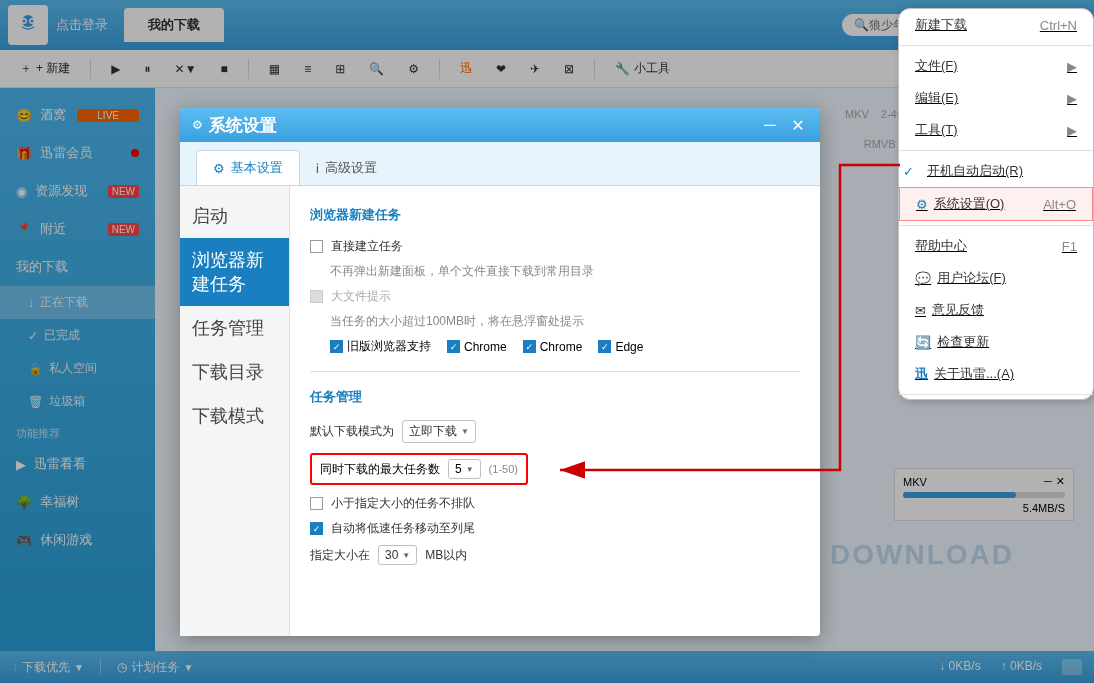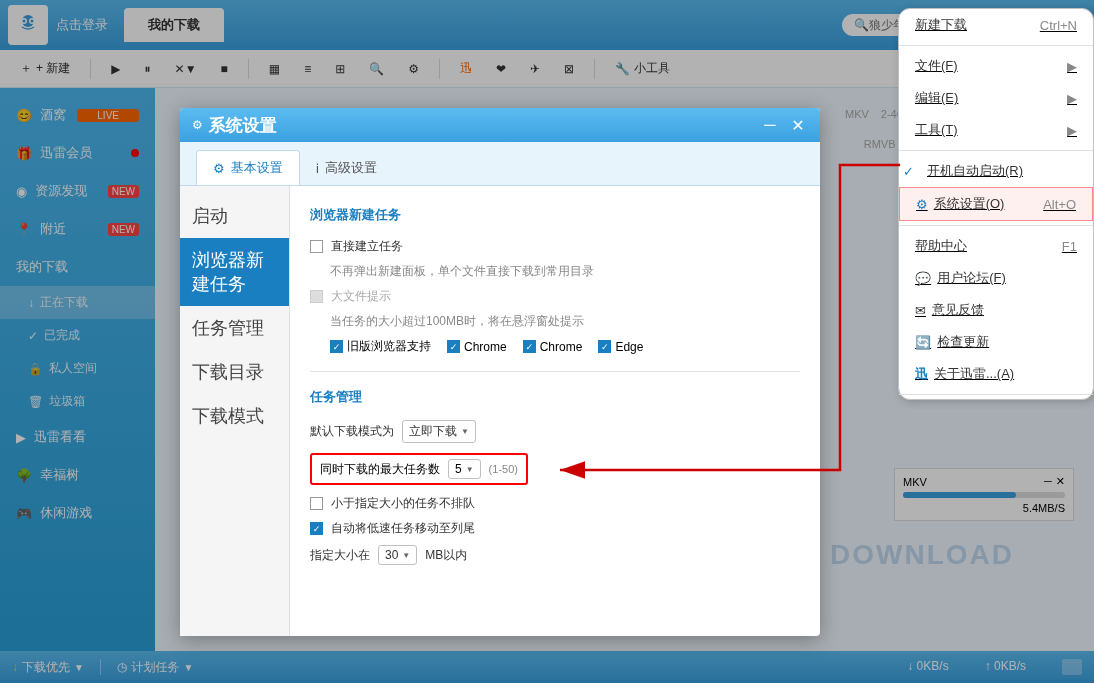--- a/index.html
+++ b/index.html
@@ -193,20 +193,21 @@
         <span>已完成</span>
       </div>
       <div class="sidebar-sub-item">
         <span>🔒</span>
         <span>私人空间</span>
       </div>
       <div class="sidebar-sub-item">
         <span>🗑</span>
         <span>垃圾箱</span>
       </div>
+      <div class="sidebar-section-title">功能推荐</div>
       <div class="sidebar-item">
         <span>▶</span>
         <span>迅雷看看</span>
       </div>
       <div class="sidebar-item">
         <span>🌳</span>
         <span>幸福树</span>
       </div>
       <div class="sidebar-item">
         <span>🎮</span>
@@ -255,21 +256,21 @@
       <span style="color:#ffcc00;">↓</span>
       <span style="color:#fff;">下载优先</span>
       <span style="color:#fff;font-size:10px;">▼</span>
     </div>
     <div style="width:1px;height:16px;background:rgba(255,255,255,0.4);"></div>
     <div style="display:flex;align-items:center;gap:4px;">
       <span style="color:#fff;">◷</span>
       <span style="color:#fff;">计划任务</span>
       <span style="color:#fff;font-size:10px;">▼</span>
     </div>
-    <div style="margin-left:auto;display:flex;gap:36px;">
+    <div style="margin-left:auto;display:flex;gap:20px;">
       <span style="color:#fff;">↓ 0KB/s</span>
       <span style="color:#fff;">↑ 0KB/s</span>
       <div style="width:20px;height:16px;background:rgba(255,255,255,0.3);border-radius:2px;"></div>
     </div>
   </div>
 </div>
 
 <div class="dialog-overlay">
   <div class="dialog">
 

